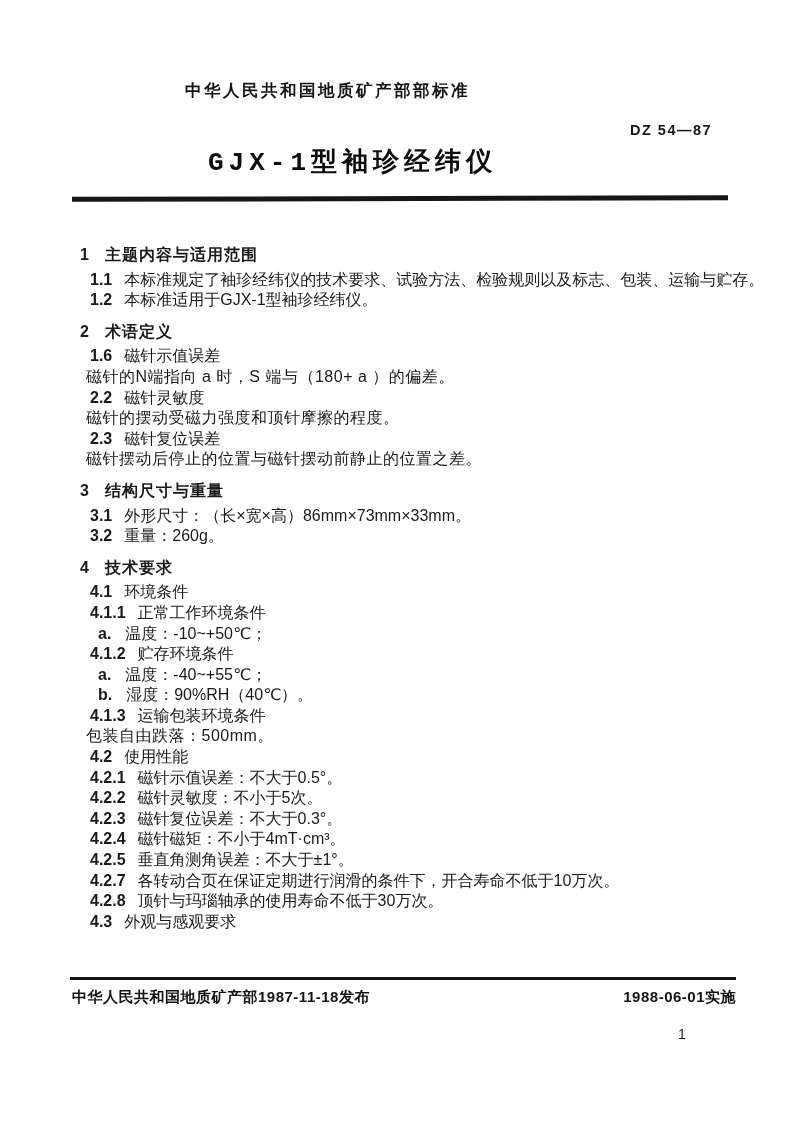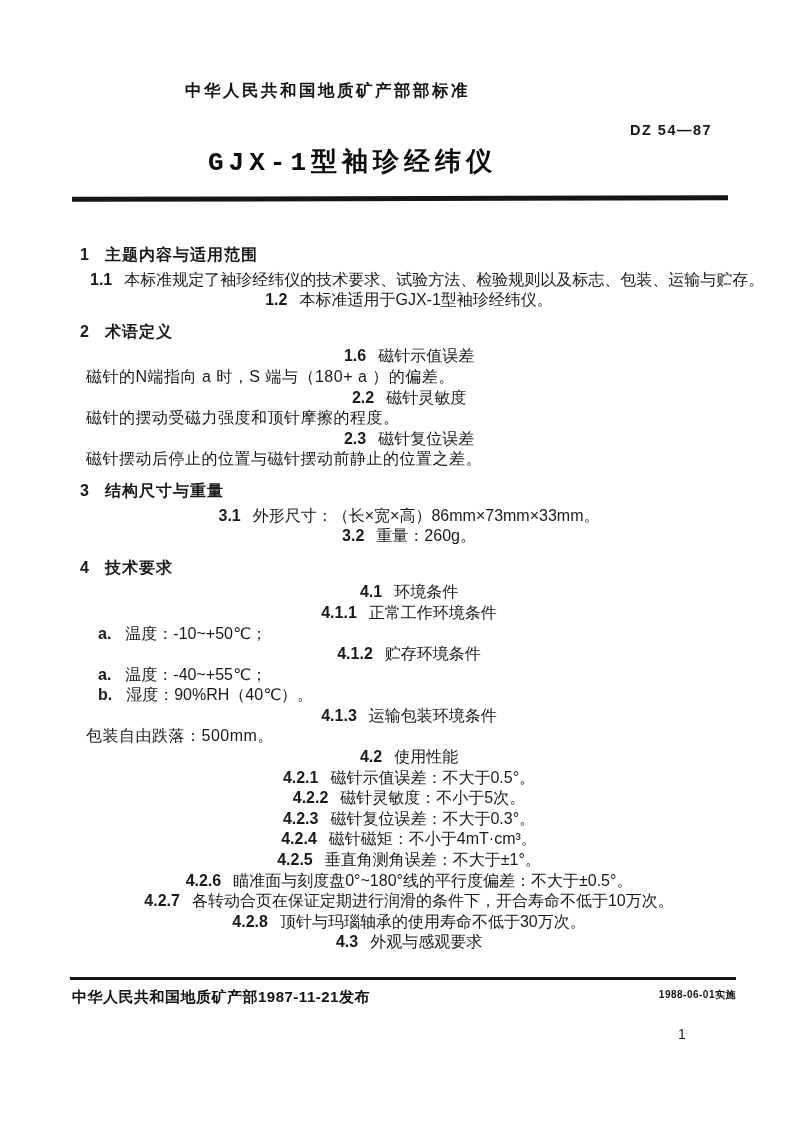--- a/index.html
+++ b/index.html
@@ -32,33 +32,33 @@
   }
 
   .doc-body{
     position:absolute;left:80px;top:234px;width:648px;
     font-size:16px;color:#1a1a1a;
   }
   .line{line-height:20.6px;white-space:nowrap;}
   .line .num{font-weight:bold;display:inline-block;}
   .heading{font-weight:bold;margin-top:11px;margin-bottom:4px;letter-spacing:1px;}
   .heading .num{margin-right:15px;}
-  .item{margin-left:10px;text-align:center;}
+  .item{margin-left:10px;}
   .item .num{margin-right:12px;}
   .para{margin-left:6px;letter-spacing:0.5px;}
   .ab{margin-left:18px;}
   .ab .num{margin-right:14px;}
 
   .footer-issued{
     position:absolute;left:72px;top:988px;
     font-size:15px;font-weight:bold;letter-spacing:0.5px;color:#131313;
   }
   .footer-impl{
     position:absolute;right:58px;top:988px;
-    font-size:10px;font-weight:bold;letter-spacing:0.5px;color:#131313;
+    font-size:15px;font-weight:bold;letter-spacing:0.5px;color:#131313;
   }
   .page-num{
     position:absolute;left:678px;top:1026px;
     font-size:14px;color:#222222;
   }
 </style>
 </head>
 <body>
 
 <div class="page">
@@ -93,27 +93,26 @@
       <div class="line ab"><span class="num">a.</span><span class="txt">温度：-40~+55℃；</span></div>
       <div class="line ab"><span class="num">b.</span><span class="txt">湿度：90%RH（40℃）。</span></div>
       <div class="line item"><span class="num">4.1.3</span><span class="txt">运输包装环境条件</span></div>
       <div class="line para"><span class="txt">包装自由跌落：500mm。</span></div>
       <div class="line item"><span class="num">4.2</span><span class="txt">使用性能</span></div>
       <div class="line item"><span class="num">4.2.1</span><span class="txt">磁针示值误差：不大于0.5°。</span></div>
       <div class="line item"><span class="num">4.2.2</span><span class="txt">磁针灵敏度：不小于5次。</span></div>
       <div class="line item"><span class="num">4.2.3</span><span class="txt">磁针复位误差：不大于0.3°。</span></div>
       <div class="line item"><span class="num">4.2.4</span><span class="txt">磁针磁矩：不小于4mT·cm³。</span></div>
       <div class="line item"><span class="num">4.2.5</span><span class="txt">垂直角测角误差：不大于±1°。</span></div>
-      <div class="line item"><span class="num">4.2.6</span><span class="txt">瞄准面与刻度盘0°~180°线的平行度偏差：不大于±0.5°。</span></div>
       <div class="line item"><span class="num">4.2.7</span><span class="txt">各转动合页在保证定期进行润滑的条件下，开合寿命不低于10万次。</span></div>
       <div class="line item"><span class="num">4.2.8</span><span class="txt">顶针与玛瑙轴承的使用寿命不低于30万次。</span></div>
       <div class="line item"><span class="num">4.3</span><span class="txt">外观与感观要求</span></div>
     </div>
 
   <div class="rule-bottom"></div>
 
-  <div class="footer-issued">中华人民共和国地质矿产部1987-11-21发布</div>
+  <div class="footer-issued">中华人民共和国地质矿产部1987-11-18发布</div>
 
   <div class="footer-impl">1988-06-01实施</div>
 
   <div class="page-num">1</div>
 
 </div>
 
 </body></html>

